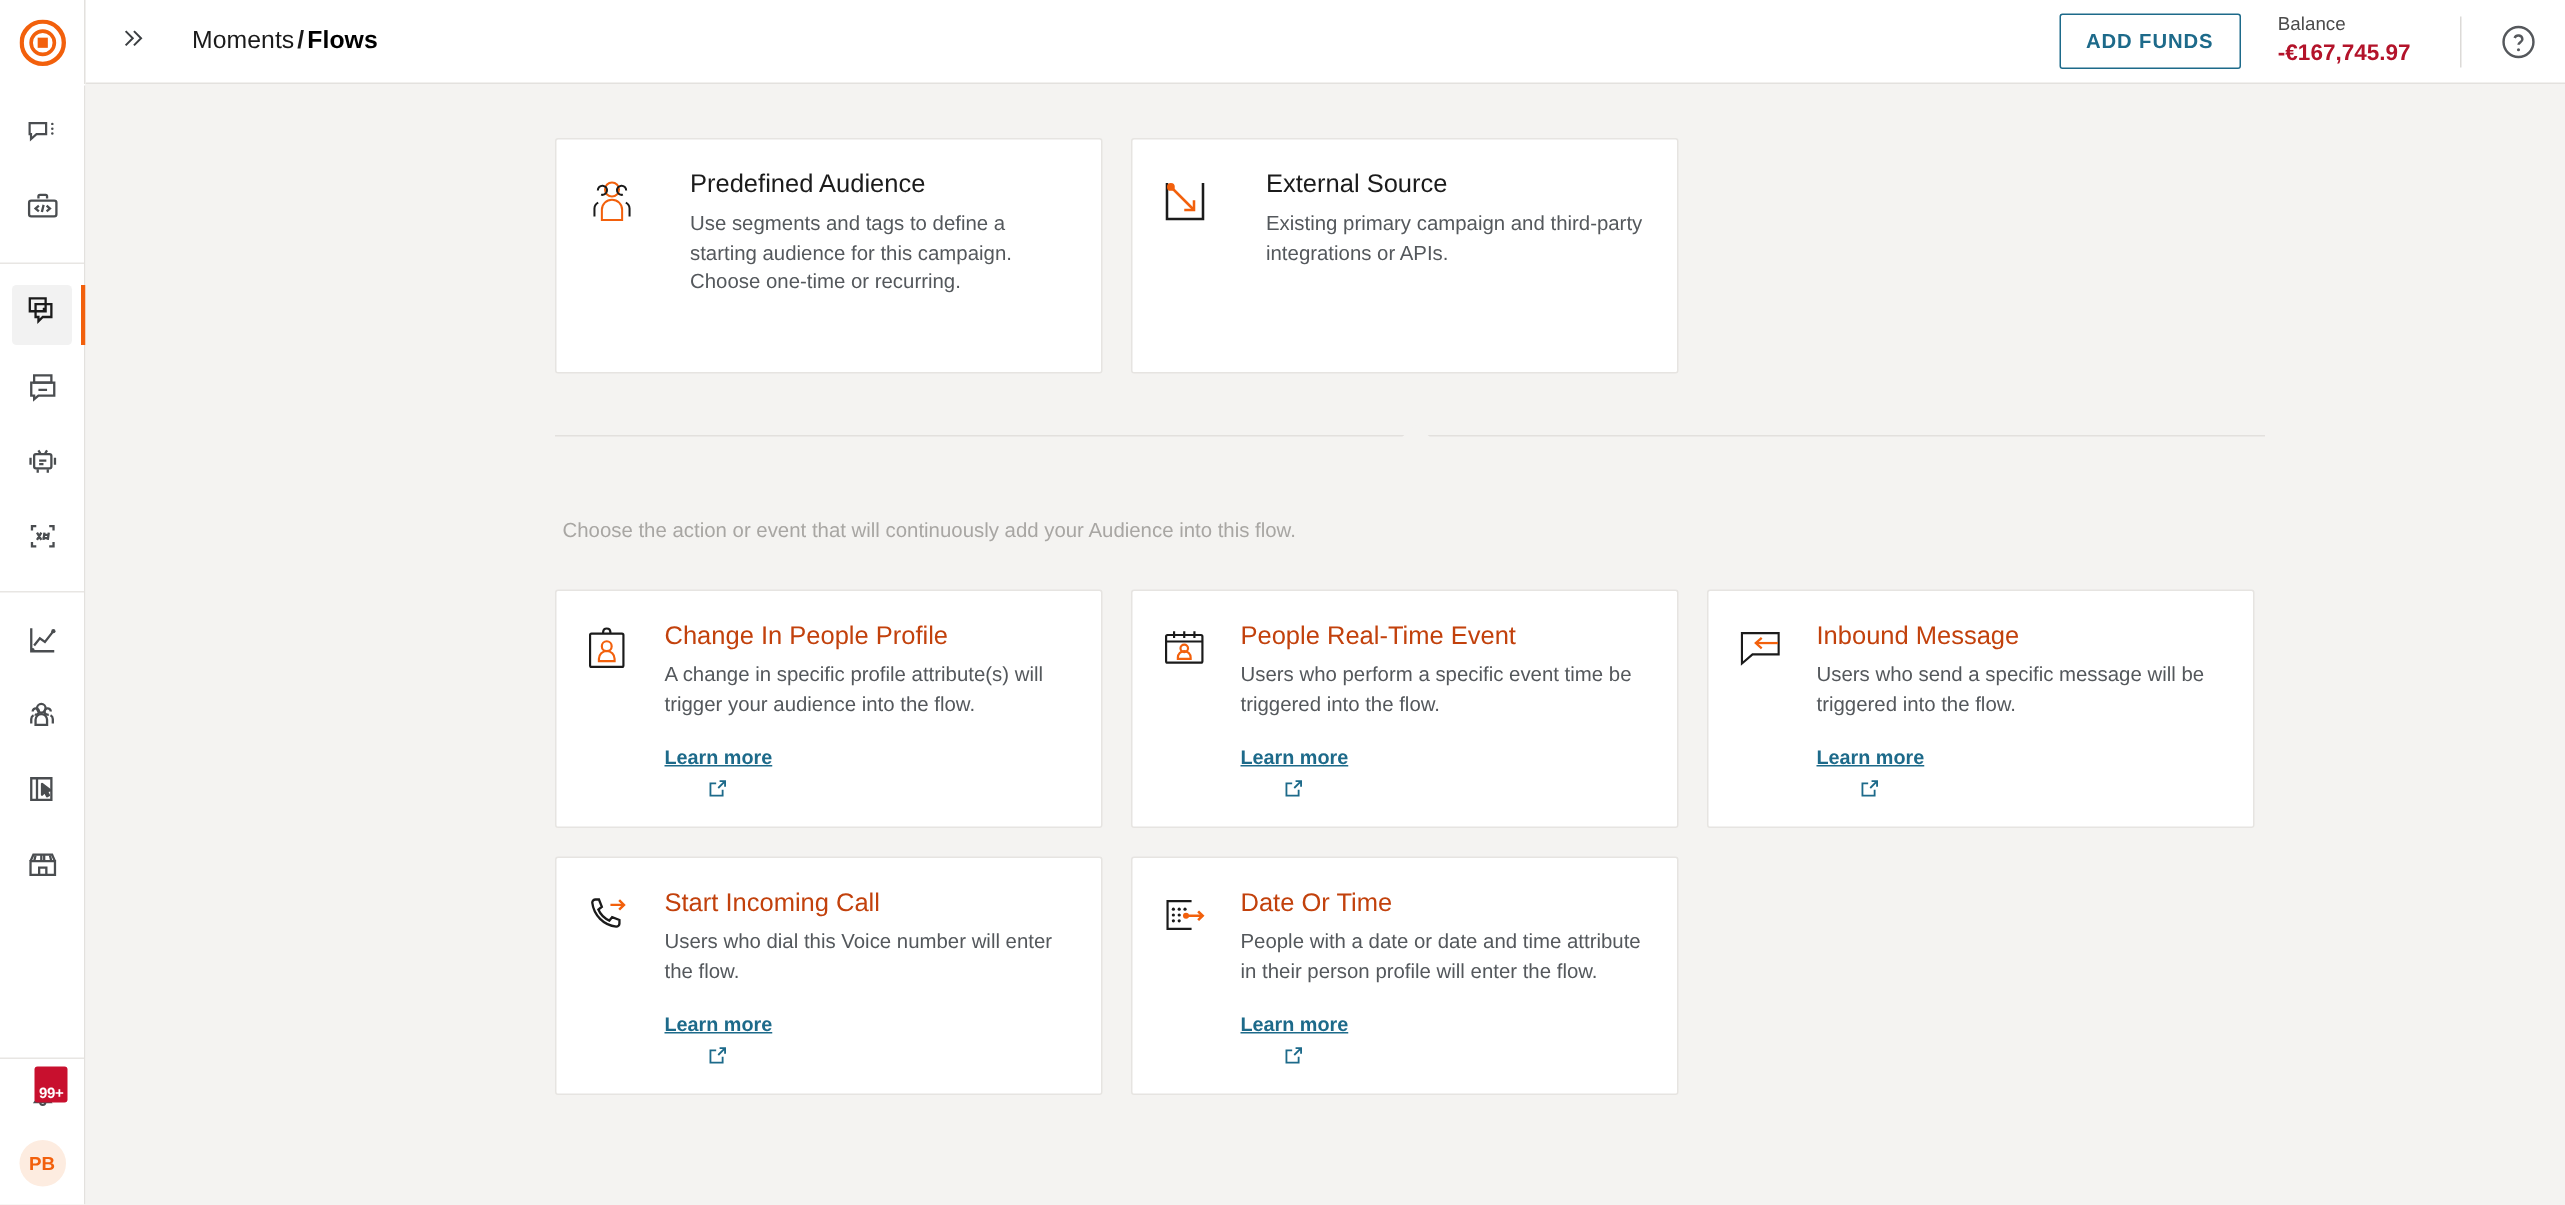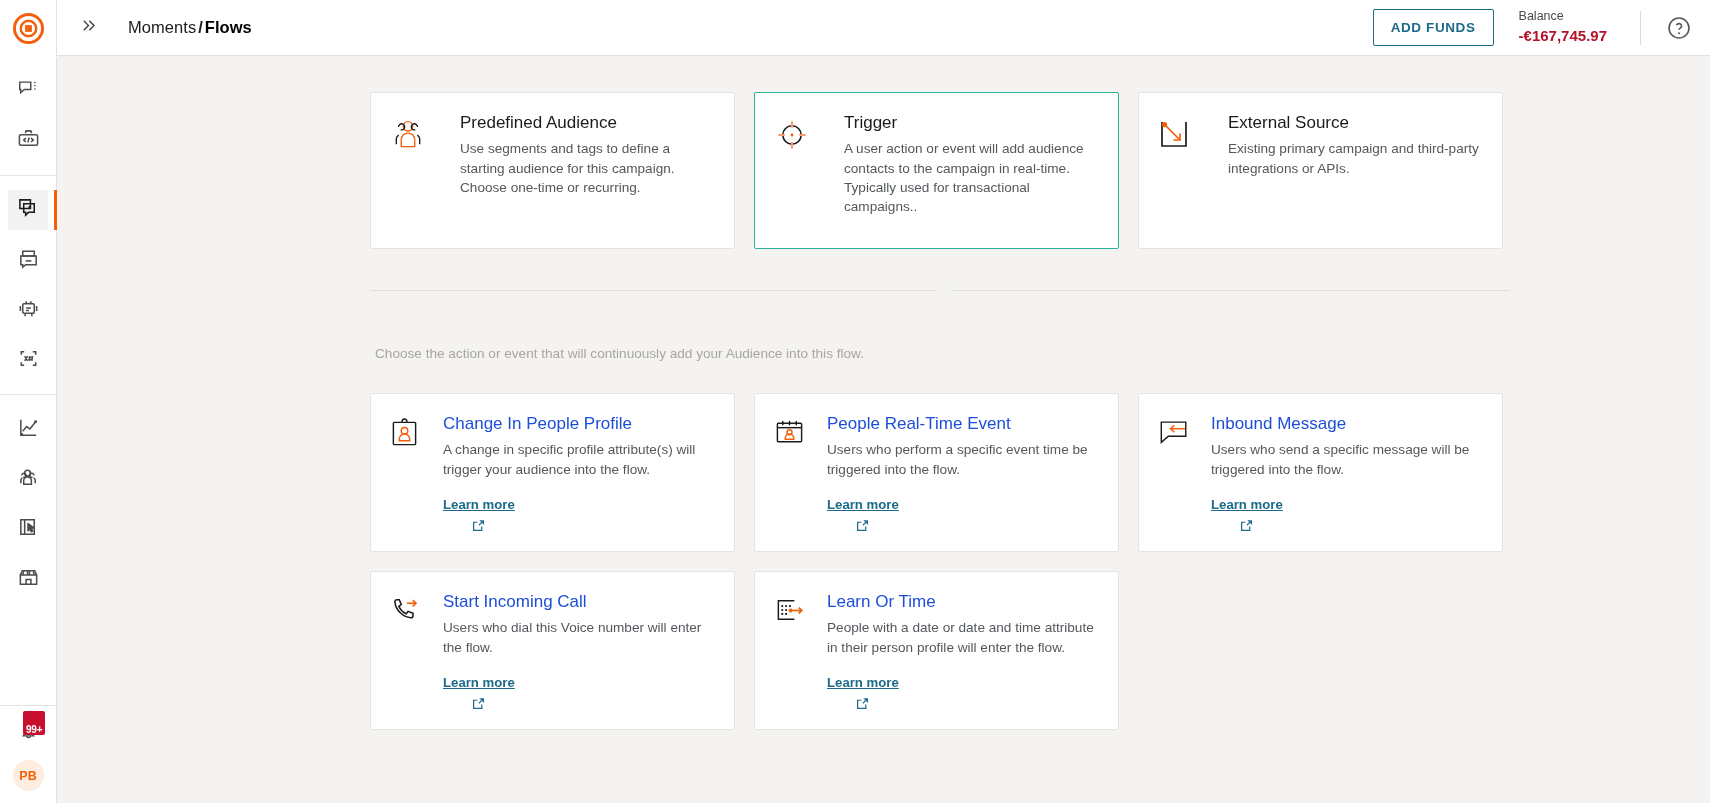--- a/index.html
+++ b/index.html
@@ -261,21 +261,21 @@
     padding: 20px 22px 16px 19px;
     display: flex;
     gap: 17px;
     min-height: 148px;
     cursor: pointer;
   }
   .trig-icon { width: 36px; min-width: 36px; padding-top: 4px; }
   .trig-body { flex: 1; display: flex; flex-direction: column; }
   .trig-title {
     font-size: 17px;
-    color: #1d4ed8;
+    color: #c2410c;
     margin: 0 0 6px 0;
     font-weight: normal;
     line-height: 1.2;
   }
   .trig-desc {
     font-size: 13.6px;
     color: #54585c;
     line-height: 1.42;
     margin: 0;
   }
@@ -481,33 +481,20 @@
                 <path d="M30.5 9.2a3.4 3.4 0 1 0-2.4 3.1"></path>
                 <path d="M33 28.5v-6a5 5 0 0 0-2.8-4.3"></path>
               </svg>
             </div>
             <div class="sel-body">
               <h3 class="sel-title">Predefined Audience</h3>
               <p class="sel-desc">Use segments and tags to define a starting audience for this campaign. Choose one-time or recurring.</p>
             </div>
           </div>
 
-          <div class="sel-card selected">
-            <div class="sel-icon">
-              <svg width="36" height="34" viewBox="0 0 36 34" fill="none" stroke="#1b1b1b" stroke-width="1.6">
-                <circle cx="18" cy="17" r="9.2"></circle>
-                <path d="M18 3.5v6.2M18 24.3v6.2M4.5 17h6.2M25.3 17h6.2" stroke="#f8986a" stroke-width="2"></path>
-                <circle cx="18" cy="17" r="1.4" fill="#f2600c" stroke="none"></circle>
-              </svg>
-            </div>
-            <div class="sel-body">
-              <h3 class="sel-title">Trigger</h3>
-              <p class="sel-desc">A user action or event will add audience contacts to the campaign in real-time. Typically used for transactional campaigns..</p>
-            </div>
-          </div>
 
           <div class="sel-card">
             <div class="sel-icon">
               <svg width="32" height="32" viewBox="0 0 32 32" fill="none" stroke="#1b1b1b" stroke-width="1.7">
                 <path d="M4 4v24h24V4"></path>
                 <path d="M7 7l15 15" stroke="#f2600c" stroke-width="1.7"></path>
                 <path d="M22 15.5V22h-6.5" stroke="#f2600c" stroke-width="1.7"></path>
                 <circle cx="6.6" cy="6.6" r="2.6" fill="#f2600c" stroke="none"></circle>
               </svg>
             </div>
@@ -636,21 +623,21 @@
                     <circle cx="12.5" cy="14" r="1.1"></circle>
                   <circle cx="8.5" cy="18" r="1.1"></circle>
                     <circle cx="12.5" cy="18" r="1.1"></circle>
                 </g>
                 <circle cx="17.2" cy="14.5" r="2.1" fill="#f2600c" stroke="none"></circle>
                 <path d="M19 14.5h9" stroke="#f2600c" stroke-width="1.8"></path>
                 <path d="M25.5 11.5 28.6 14.5l-3.1 3" stroke="#f2600c" stroke-width="1.8"></path>
               </svg>
             </div>
             <div class="trig-body">
-              <h3 class="trig-title">Learn Or Time</h3>
+              <h3 class="trig-title">Date Or Time</h3>
               <p class="trig-desc">People with a date or date and time attribute in their person profile will enter the flow.</p>
               <a class="learn-more">
                 <span class="lm-text">Learn more</span>
                 <span>
                   <svg width="13" height="13" viewBox="0 0 16 16" fill="none" stroke="#1d6a8a" stroke-width="1.5">
                     <path d="M9.5 2.2H14v4.5M14 2.2 8.4 7.8"></path>
                     <path d="M12 9.3V14H2V4h4.7"></path>
                   </svg>
                 </span>
               </a>

